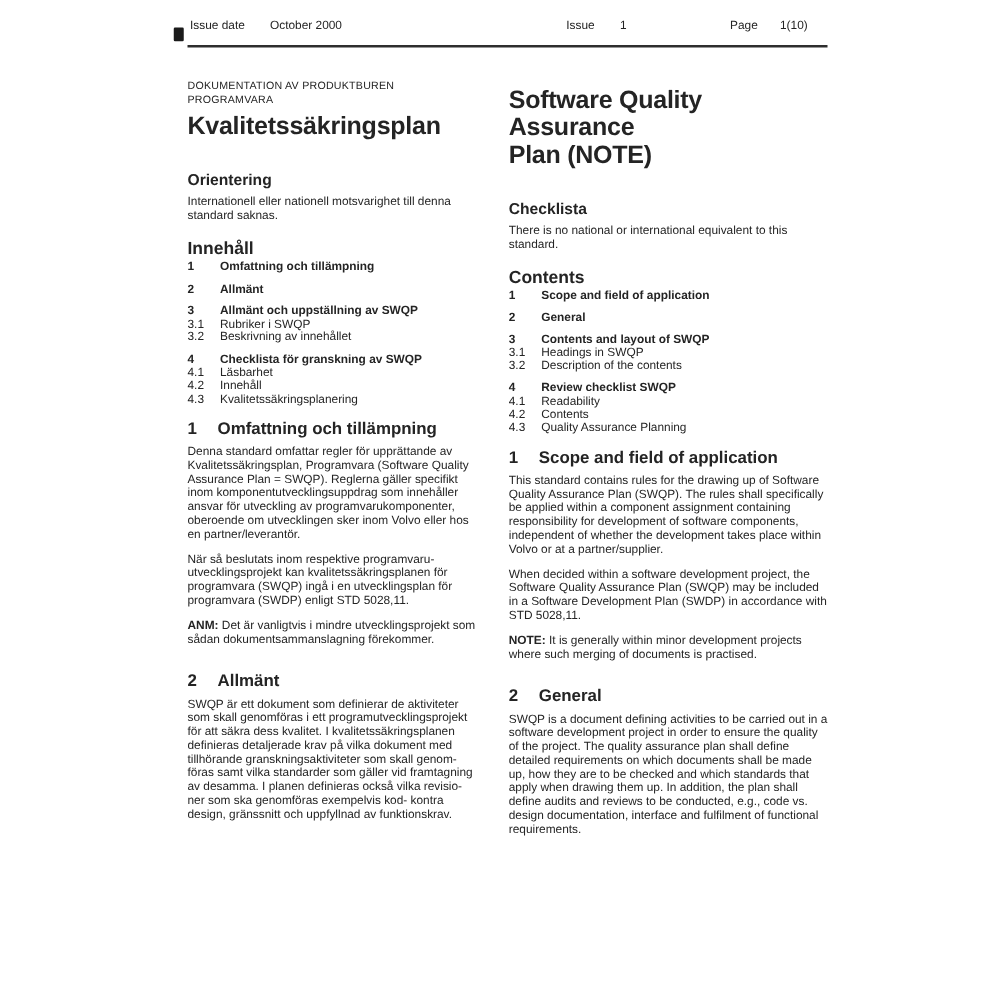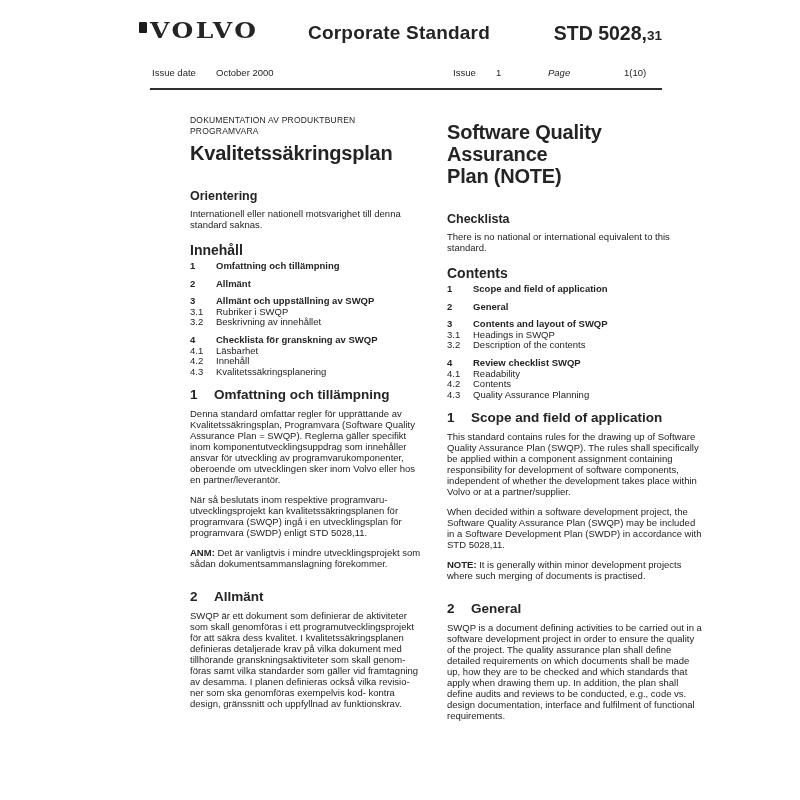--- a/index.html
+++ b/index.html
@@ -13,25 +13,25 @@
 
   
   .hdr-row{position:relative;height:34px;margin-top:18px;}
   .logo{position:absolute;left:0;top:0;font-family:"DejaVu Serif", serif;font-weight:bold;
         font-size:25px;letter-spacing:2.5px;transform:scaleY(.88);transform-origin:top left;}
   .corp{position:absolute;left:158px;top:4px;font-size:19px;font-weight:bold;letter-spacing:.2px;}
   .stdno{position:absolute;right:0;top:4px;font-size:19.5px;font-weight:bold;}
   .stdno .suffix{font-size:13.5px;font-weight:bold;}
   .meta-row{position:relative;height:12px;margin-top:15px;font-size:9.5px;}
   .meta-row span{position:absolute;top:0;white-space:nowrap;}
-  .m-idl{left:2px;} .m-id{left:66px;} .m-il{left:303px;text-align:right;} .m-in{left:346px;} .m-pl{left:398px;font-style:italic;} .m-pn{left:474px;}
+  .m-idl{left:2px;} .m-id{left:66px;} .m-il{left:303px;text-align:right;} .m-in{left:346px;} .m-pl{left:434px;} .m-pn{left:474px;}
   .rule{border:none;border-top:2px solid #2e2e2e;margin:9px 0 0 0;}
 
   
-  .cols{display:flex;margin-top:25px;margin-left:40px;}
+  .cols{display:flex;margin-top:25px;}
   .col-l{width:233px;margin-right:24px;flex:none;}
   .col-r{width:255px;flex:none;}
   .kicker{font-size:8.5px;line-height:10.5px;letter-spacing:.2px;}
   .doc-title{font-size:20px;line-height:22px;font-weight:bold;margin:6px 0 0 0;letter-spacing:-.2px;}
   .h-orient{font-size:12.5px;font-weight:bold;margin:25px 0 0 0;}
   .h-contents{font-size:14px;font-weight:bold;margin:12px 0 0 0;}
   p.body{font-size:9.5px;line-height:11px;margin:5px 0 0 0;}
   p.body + p.body{margin-top:9px;}
   .note-label{font-weight:bold;}
 
@@ -45,25 +45,20 @@
   .sec.sec2{margin-top:20px;}
   .sec-no{width:24px;flex:none;}
   .sec + p.body{margin-top:6px;}
 </style>
 </head>
 <body>
 
 <div class="page">
   <div class="scan-mark"></div>
 
-  <div class="hdr-row">
-    <span class="logo">VOLVO</span>
-    <span class="corp">Corporate Standard</span>
-    <span class="stdno"><span>STD 5028,</span><span class="suffix">31</span></span>
-  </div>
   <div class="meta-row">
     <span class="m-idl">Issue date</span>
     <span class="m-id">October 2000</span>
     <span class="m-il">Issue</span>
     <span class="m-in">1</span>
     <span class="m-pl">Page</span>
     <span class="m-pn">1(10)</span>
   </div>
   <hr class="rule">
 

